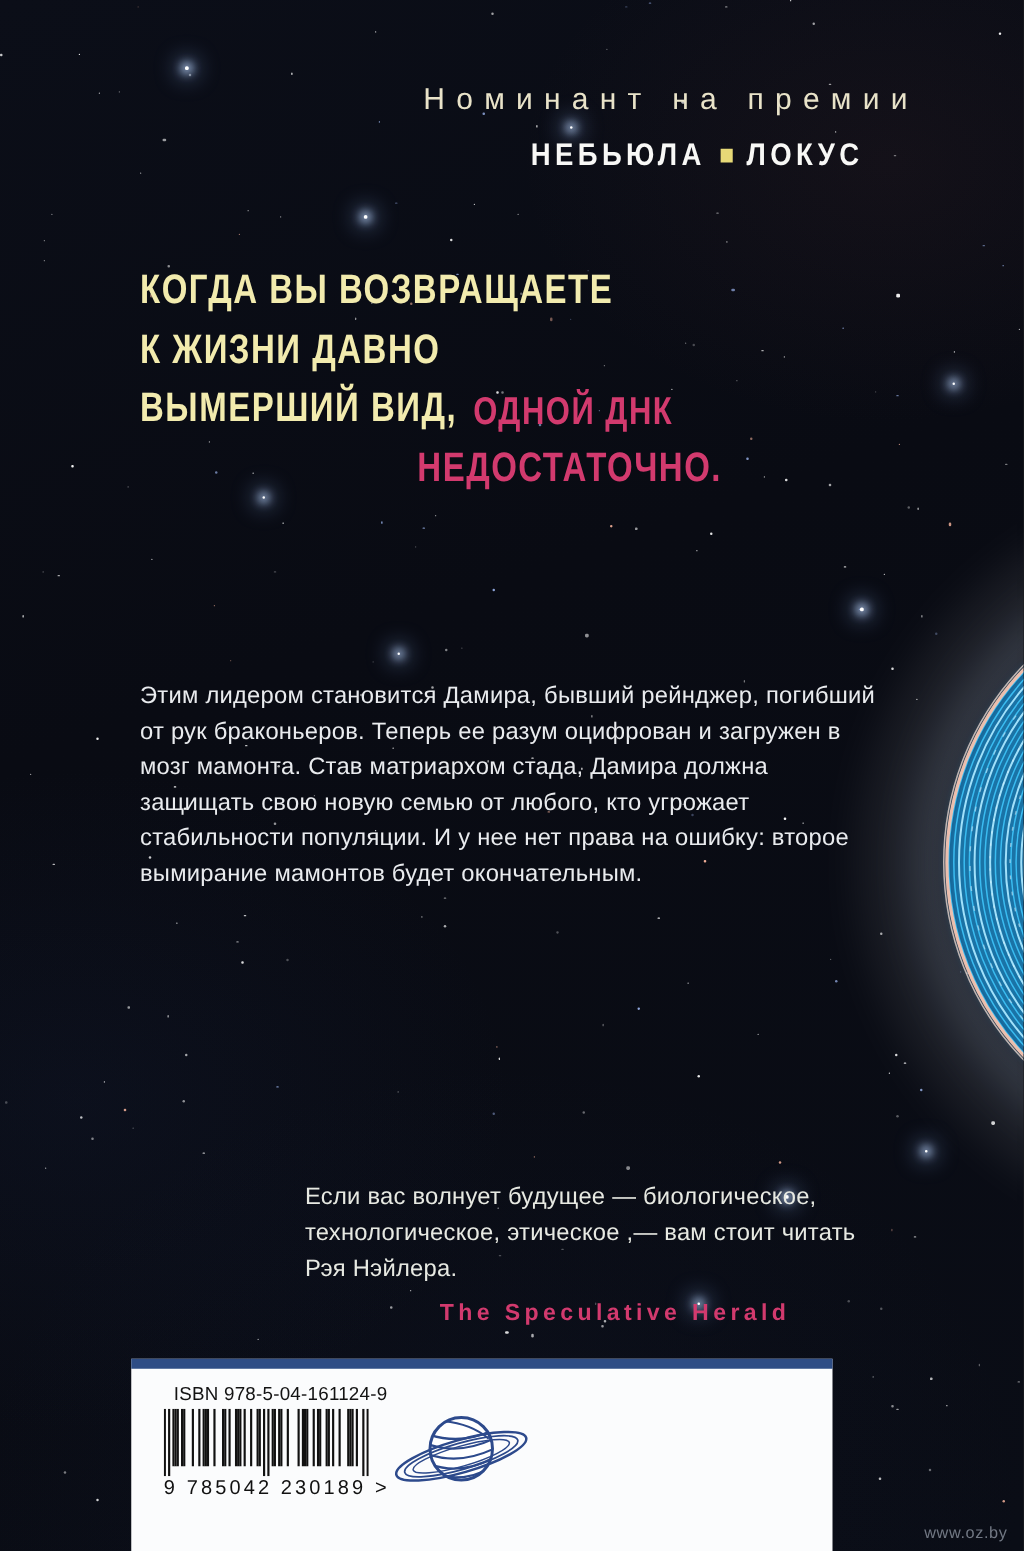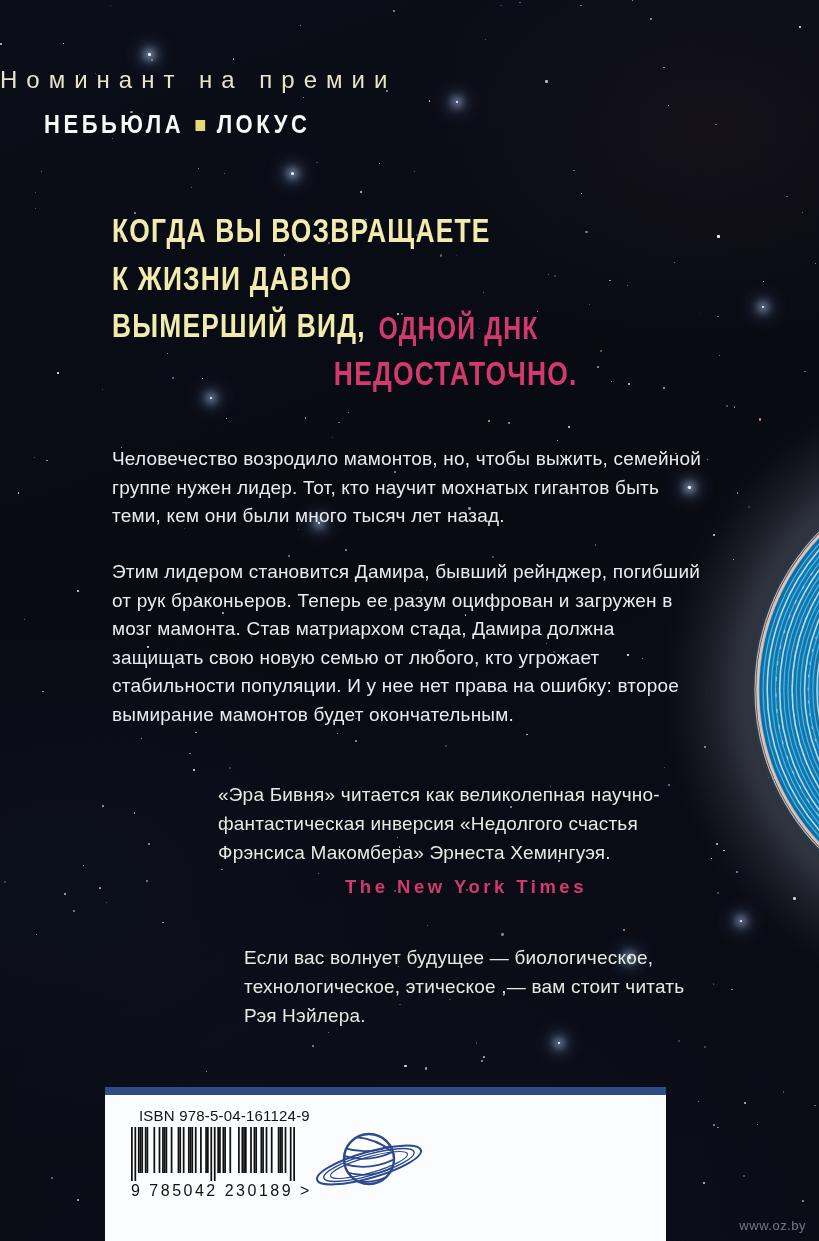--- a/index.html
+++ b/index.html
@@ -15,21 +15,21 @@
       radial-gradient(500px 380px at 60px 880px, rgba(35,55,105,0.10), transparent 70%),
       radial-gradient(600px 500px at 400px 1200px, rgba(30,45,90,0.08), transparent 70%),
       linear-gradient(160deg,#0b0e18 0%,#090b13 40%,#0a0d16 100%);
   }
   .stars{position:absolute;inset:0;z-index:1;}
   .star{position:absolute;border-radius:50%;}
   .ring-layer{position:absolute;inset:0;z-index:2;pointer-events:none;}
   .txt{position:absolute;z-index:4;}
 
   
-  .award{left:0;width:735px;text-align:left;top:66px;}
+  .award{left:0;width:735px;text-align:right;top:66px;}
   .award-line1{
     color:#e9e3c9;font-size:24px;font-weight:500;letter-spacing:9px;
     white-space:nowrap;
   }
   .award-line2{
     margin-top:16px;color:#f8f8f6;font-size:25px;font-weight:bold;letter-spacing:4px;
     white-space:nowrap;transform:scaleX(0.88);transform-origin:center;
   }
   .award-sq{display:inline-block;width:11px;height:11px;background:#e7d977;margin:0 13px 2px 13px;vertical-align:middle;}
 
@@ -41,21 +41,21 @@
     color:#f2ebae;
     transform:scaleX(0.8);transform-origin:left center;
   }
   .hl-row.right{text-align:right;}
   .hl-pink{color:#d23a6e;}
   .hl-pink-inline{color:#d23a6e;font-size:31px;margin-left:16px;position:relative;top:2px;}
 
   
   .para{left:112px;width:596px;color:#e9ebee;font-size:19px;line-height:28.5px;letter-spacing:0.2px;font-weight:400;}
   .para-1{top:426px;}
-  .para-2{top:539px;}
+  .para-2{top:524px;}
 
   
   .quote{left:218px;width:452px;}
   .quote-1{top:780px;}
   .quote-2{top:943px;margin-left:26px;}
   .quote-text{color:#e7e9e2;font-size:19px;line-height:29px;letter-spacing:0.2px;}
   .quote-src{
     margin-top:9px;text-align:center;transform:translateX(22px);
     color:#d23a6e;font-weight:bold;font-size:18.5px;letter-spacing:3.5px;white-space:nowrap;
   }
@@ -368,30 +368,26 @@
     </div>
   </div>
 
   <div class="txt headline">
     <div class="hl-row">КОГДА ВЫ ВОЗВРАЩАЕТЕ</div>
     <div class="hl-row">К ЖИЗНИ ДАВНО</div>
     <div class="hl-row"><span>ВЫМЕРШИЙ ВИД,</span><span class="hl-pink-inline">ОДНОЙ ДНК</span></div>
     <div class="hl-row right hl-pink">НЕДОСТАТОЧНО.</div>
   </div>
 
-  <p class="txt para para-1">Человечество возродило мамонтов, но, чтобы выжить, семейной группе нужен лидер. Тот, кто научит мохнатых гигантов быть теми, кем они были много тысяч лет назад.</p>
   <p class="txt para para-2">Этим лидером становится Дамира, бывший рейнджер, погибший от рук браконьеров. Теперь ее разум оцифрован и загружен в мозг мамонта. Став матриархом стада, Дамира должна защищать свою новую семью от любого, кто угрожает стабильности популяции. И у нее нет права на ошибку: второе вымирание мамонтов будет окончательным.</p>
 
-  <div class="txt quote quote-1">
-    <div class="quote-text">«Эра Бивня» читается как великолепная научно-фантастическая инверсия «Недолгого счастья Фрэнсиса Макомбера» Эрнеста Хемингуэя.</div>
-    <div class="quote-src">The New York Times</div>
-  </div>
 
   <div class="txt quote quote-2">
     <div class="quote-text">Если вас волнует будущее — биологическое, технологическое, этическое ,— вам стоит читать Рэя Нэйлера.</div>
+    <div class="quote-src">The Speculative Herald</div>
   </div>
 
   <div class="bottom-bar">
     <div class="bar-stripe"></div>
     <div class="bar-content">
       <div class="isbn-col">
         <div class="isbn-label">ISBN 978-5-04-161124-9</div>
         <svg class="barcode-svg" id="barcode" width="164" height="54" viewBox="0 0 164 54" xmlns="http://www.w3.org/2000/svg">
             <rect x="0.00" y="0" width="1.73" height="54" fill="#111"></rect>
             <rect x="3.45" y="0" width="1.73" height="54" fill="#111"></rect>

